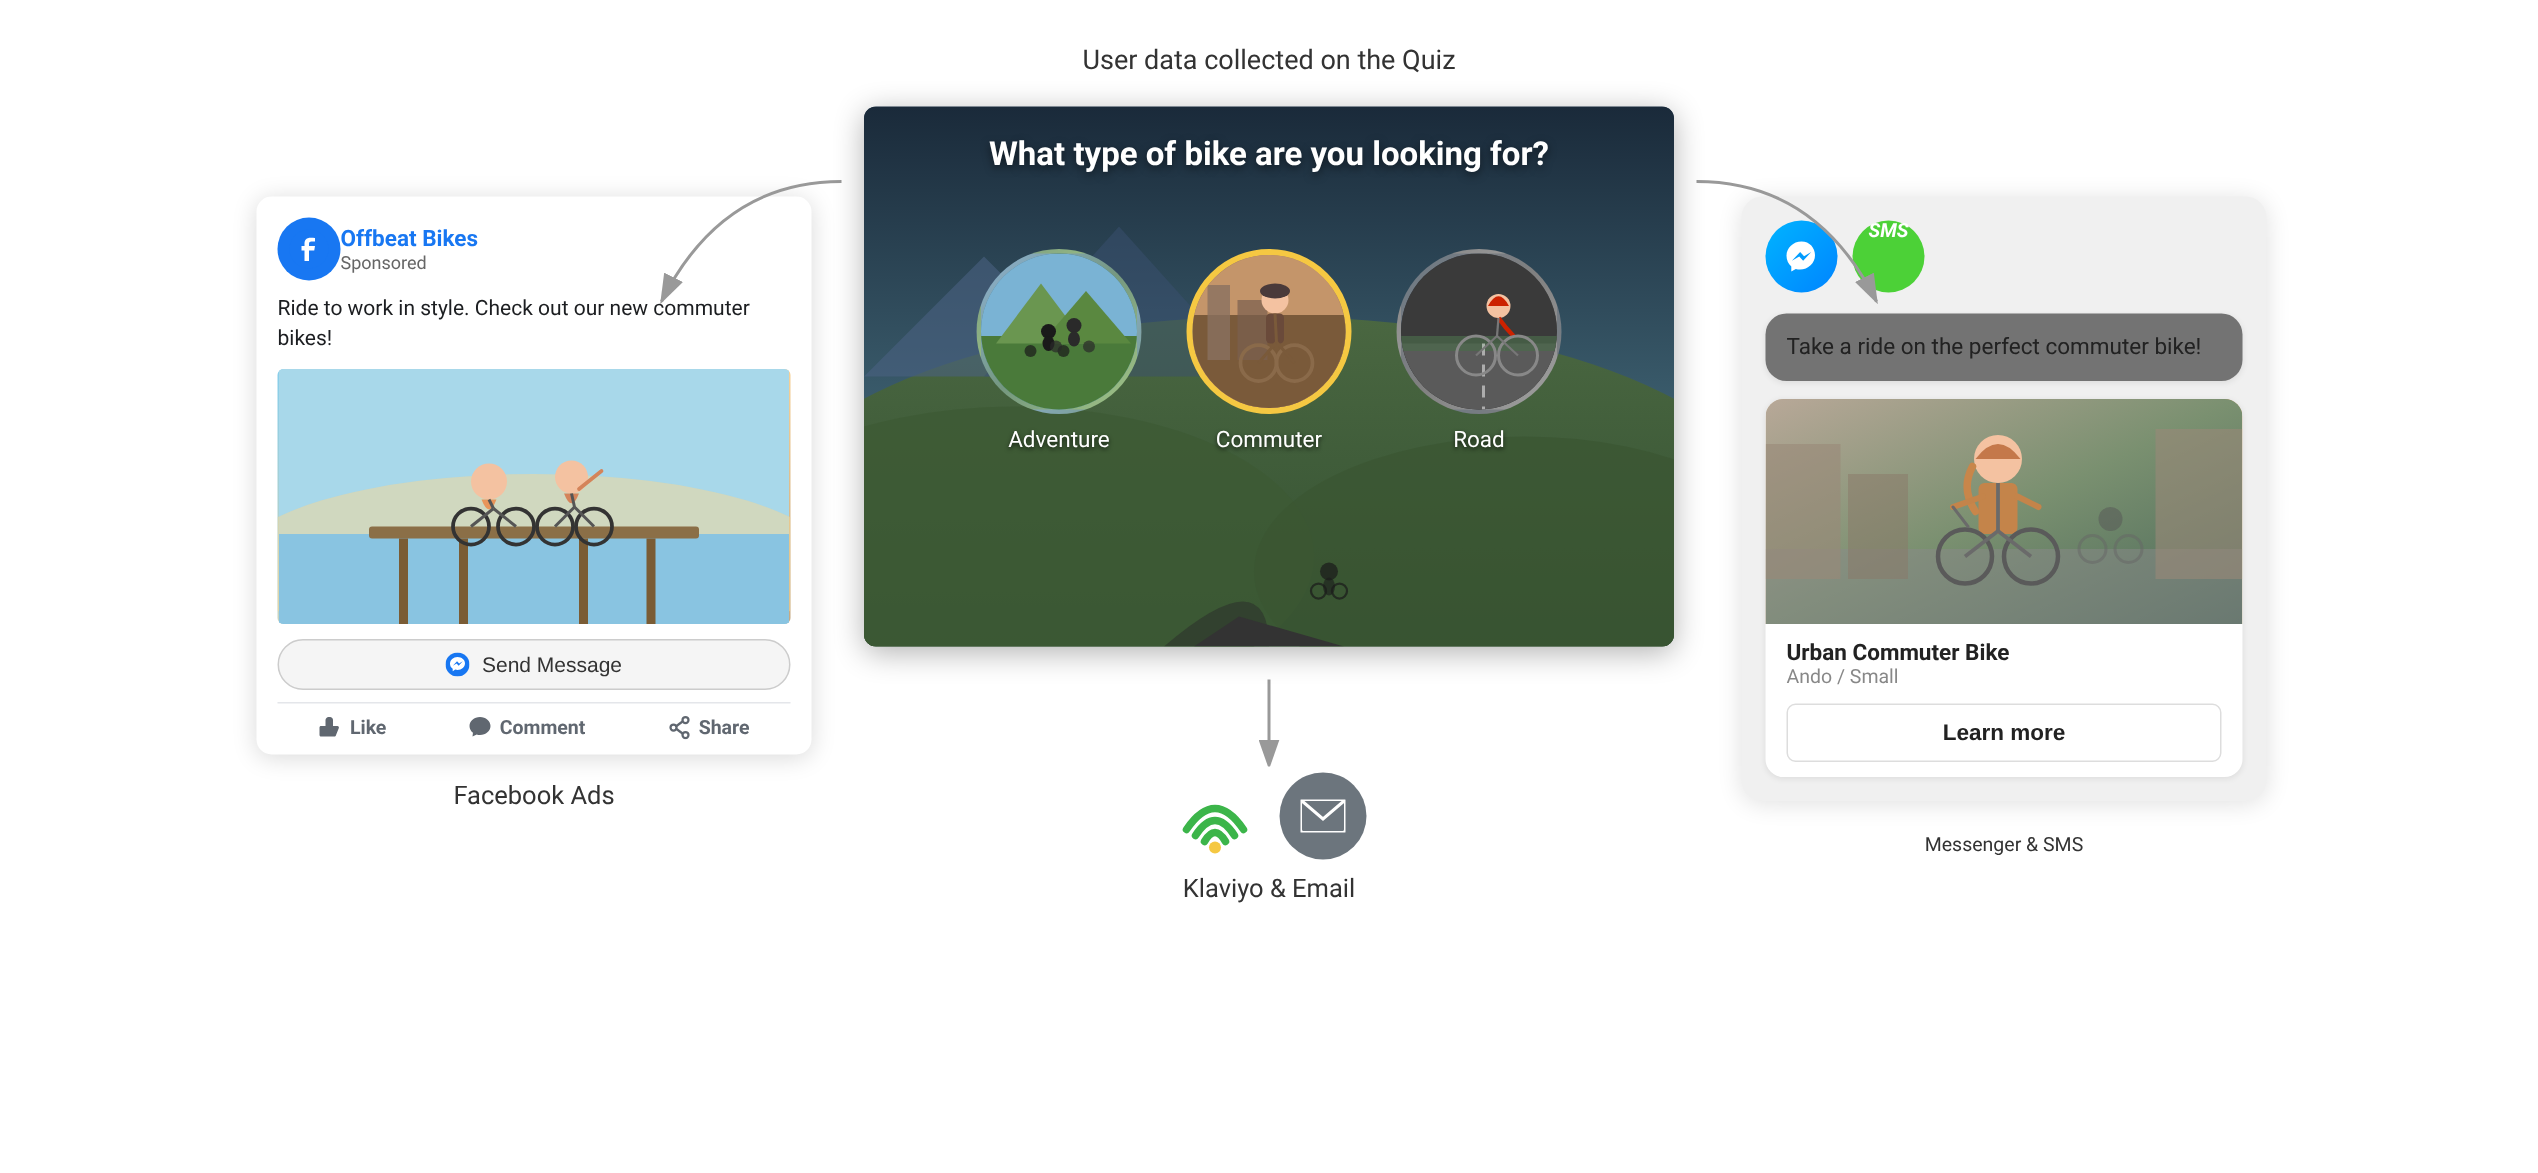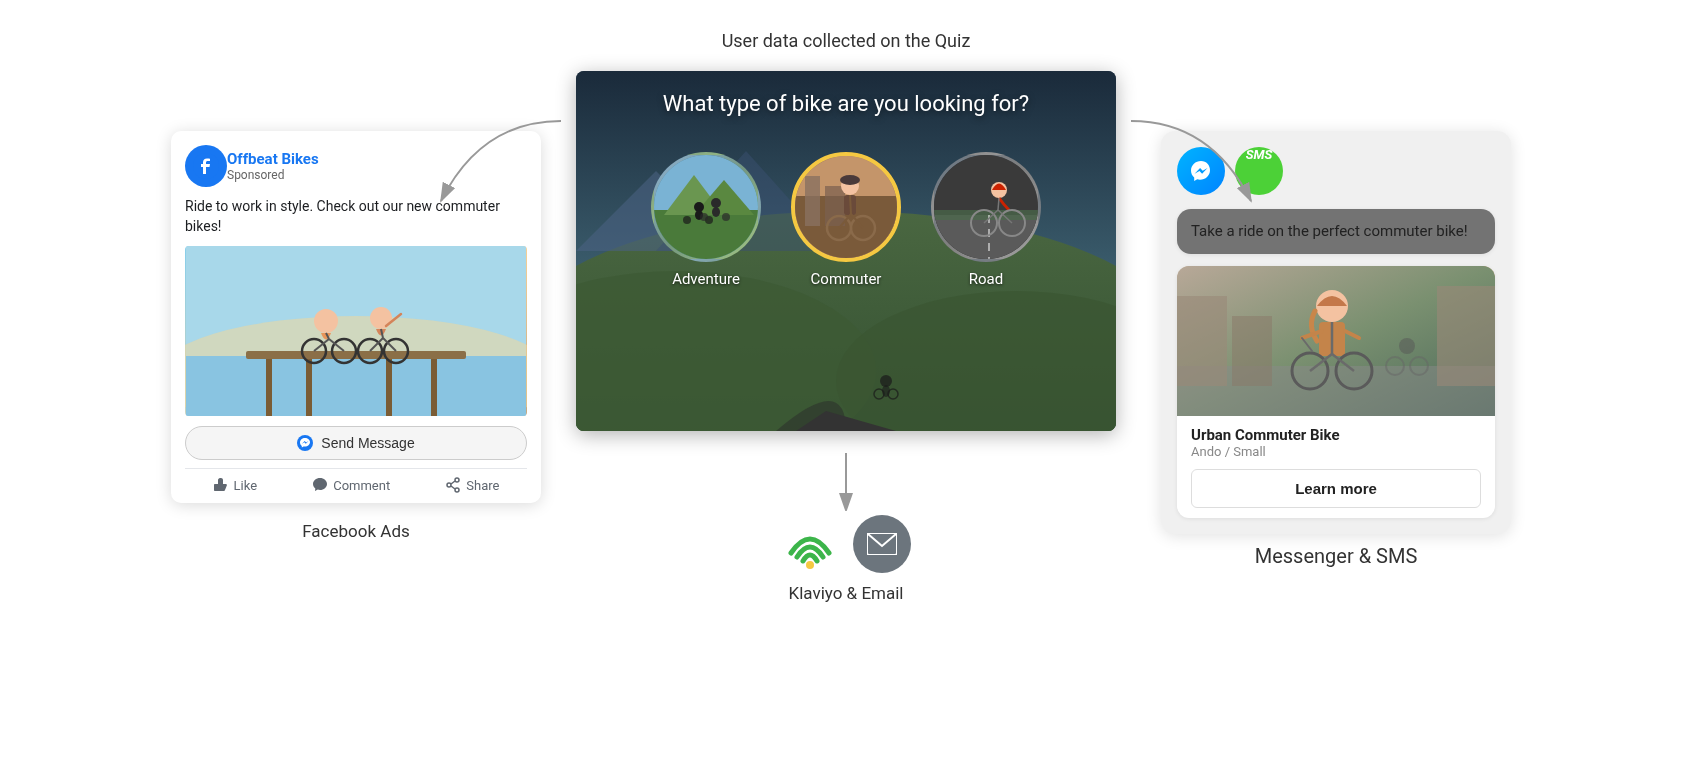--- a/index.html
+++ b/index.html
@@ -114,21 +114,21 @@
       justify-content: space-around;
       border-top: 1px solid #e4e6ea;
       padding-top: 8px;
     }
     .fb-action {
       display: flex;
       align-items: center;
       gap: 5px;
       font-size: 13px;
       color: #606770;
-      font-weight: 400;
+      font-weight: 700;
     }
     .fb-section-label {
       margin-top: 18px;
       font-size: 17px;
       color: #333;
       font-weight: 400;
     }
 
     
     .quiz-section {
@@ -151,24 +151,24 @@
       position: absolute;
       width: 100%;
       top: 20px;
       display: flex;
       flex-direction: column;
       align-items: center;
     }
     .quiz-question {
       color: #fff;
       font-size: 22px;
-      font-weight: 400;
+      font-weight: 700;
       text-align: center;
       text-shadow: 0 2px 6px rgba(0,0,0,0.5);
-      margin-bottom: 26px;
+      margin-bottom: 40px;
       padding: 0 30px;
     }
     .quiz-options {
       display: flex;
       gap: 30px;
       align-items: flex-end;
       margin-top: 10px;
     }
     .quiz-option {
       display: flex;
@@ -285,22 +285,22 @@
       border: 1px solid #ddd;
       background: #fff;
       border-radius: 6px;
       font-size: 15px;
       font-weight: 700;
       color: #222;
       text-align: center;
       cursor: pointer;
     }
     .messenger-section-label {
-      margin-top: 10px;
-      font-size: 20px;
+      margin-top: 22px;
+      font-size: 13px;
       color: #333;
       font-weight: 400;
     }
 
     
     .bottom-section {
       display: flex;
       flex-direction: column;
       align-items: center;
       margin-top: 0;

